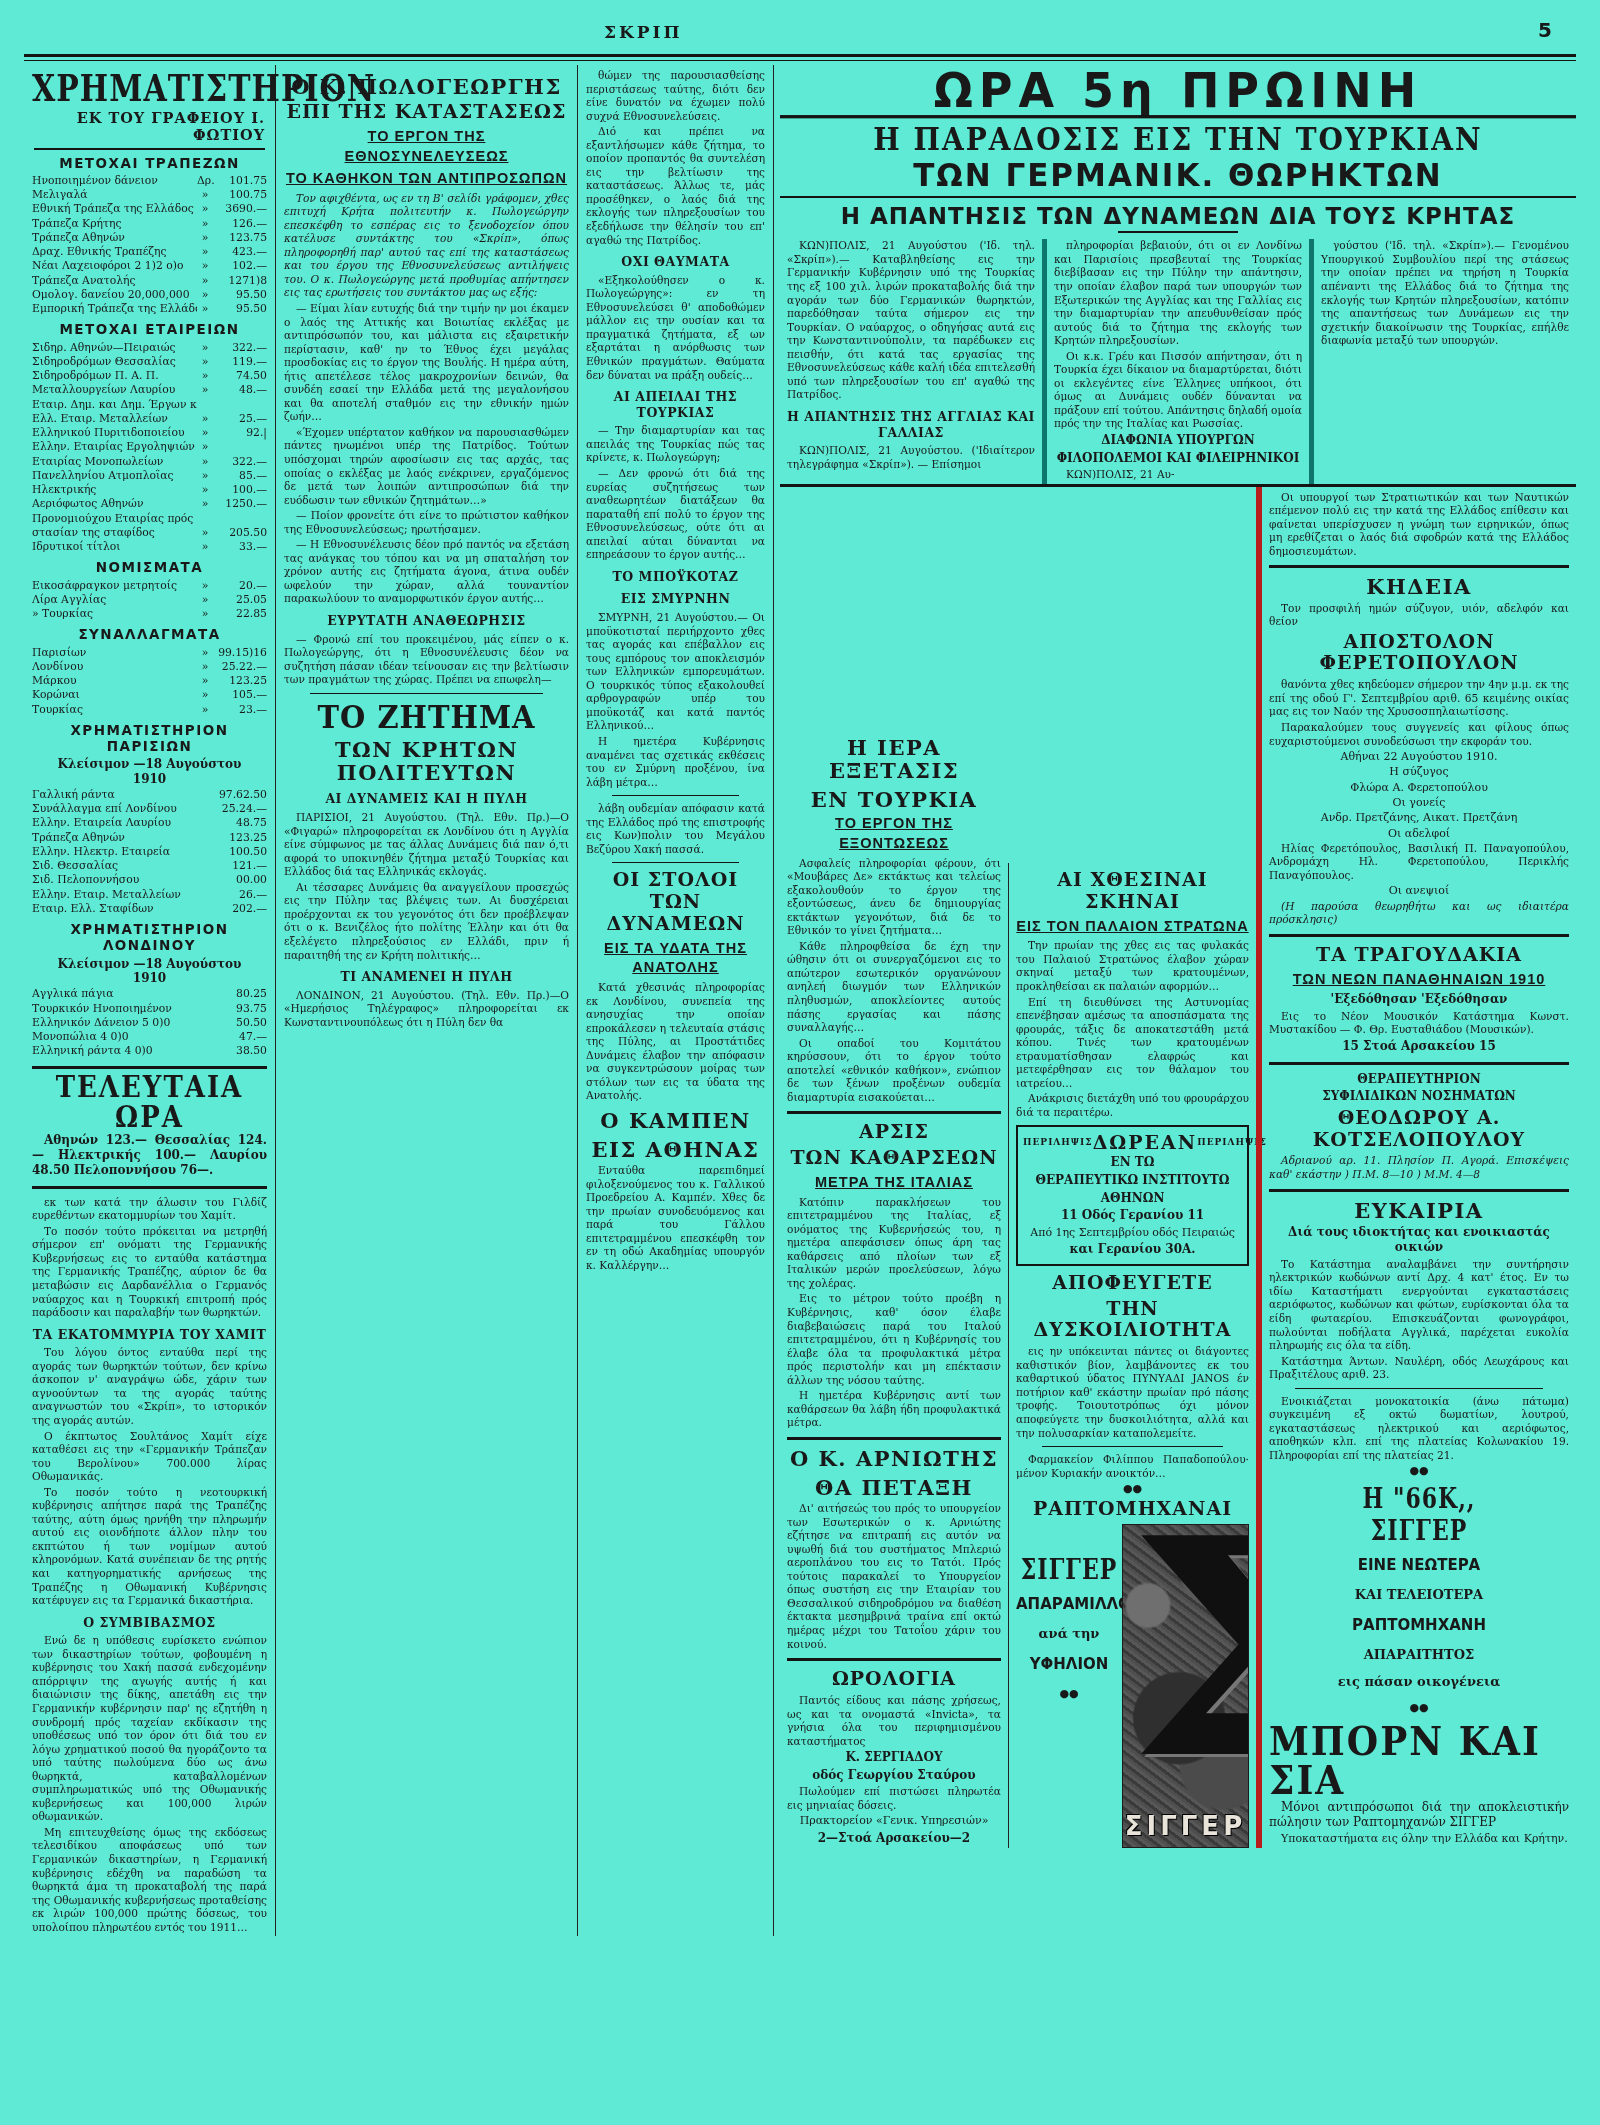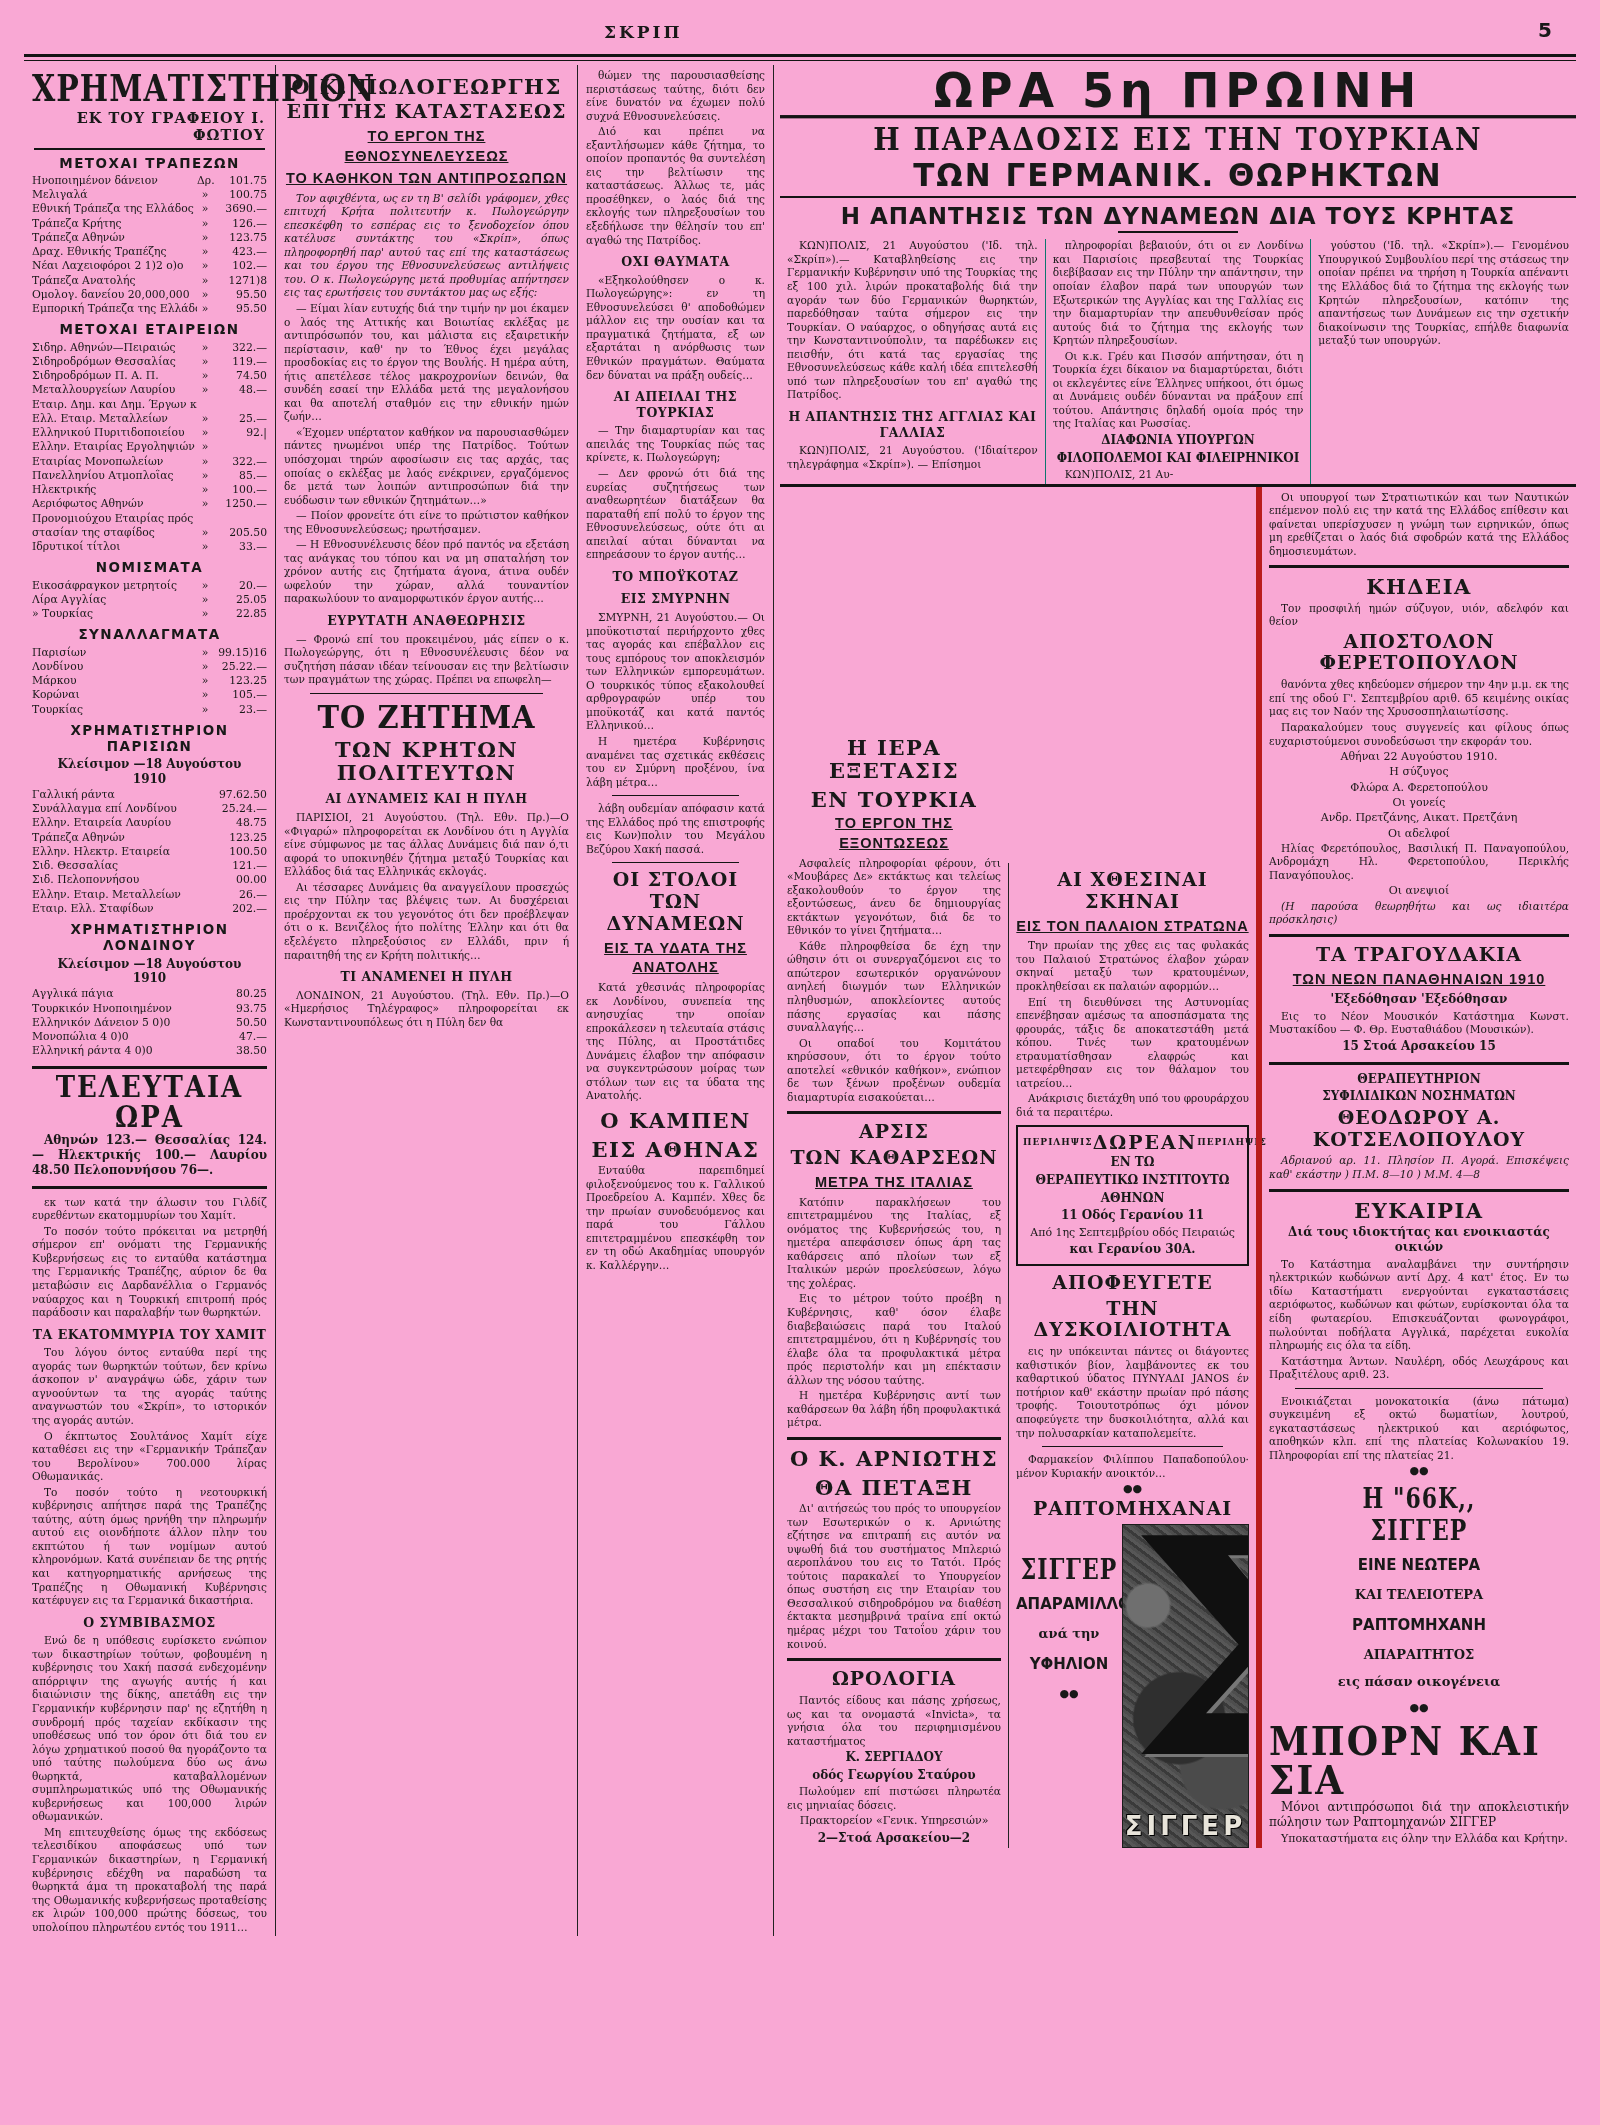--- a/index.html
+++ b/index.html
@@ -1,16 +1,16 @@
 <!DOCTYPE html>
 <html><head>
 <meta charset="utf-8">
 <style>
   html,body{margin:0;padding:0;background:#e8e4da;}
-  .page{position:relative;width:1600px;height:2125px;margin:0 auto;background:#f9a8d4;color:#191919;
+  .page{position:relative;width:1600px;height:2125px;margin:0 auto;background:#5eead4;color:#191919;
         overflow:hidden;box-sizing:border-box;padding:10px 24px 0;
         font-family:"DejaVu Serif",serif;}
   .masthead{position:relative;height:44px;}
   .mast-title{position:absolute;left:580px;top:12px;font:bold 17px "DejaVu Serif",serif;letter-spacing:3px;}
   .mast-page{position:absolute;right:24px;top:8px;font:bold 20px "DejaVu Sans",sans-serif;}
   .rule-double{border-top:3px solid #141414;border-bottom:1px solid #141414;height:3px;margin-bottom:4px;}
   .cols{display:flex;align-items:stretch;}
   .col{box-sizing:border-box;padding:4px 8px 0;}
   .col1{width:252px;border-right:1px solid #222;}
   .col2{width:302px;border-right:1px solid #222;}
@@ -41,21 +41,21 @@
   .rbar{height:3px;background:#141414;margin:7px 0;}
   
   .banner{border-bottom:3px solid #141414;}
   .banner-h1{font:800 46px/1 "DejaVu Sans",sans-serif;text-align:center;letter-spacing:6px;margin:2px 0 4px;transform:scaleY(1.05);}
   .banner-h2{font:900 28px/1.1 "DejaVu Serif",serif;text-align:center;letter-spacing:2px;border-top:3px solid #141414;padding-top:5px;transform:scaleY(1.1);}
   .banner-h3{font:800 31px/1.1 "DejaVu Sans",sans-serif;text-align:center;letter-spacing:2px;margin:2px 0 4px;}
   .banner-h4{font:800 23px/1.15 "DejaVu Sans",sans-serif;text-align:center;letter-spacing:1px;border-top:2px solid #141414;padding-top:5px;margin-bottom:2px;}
   .banner-h4u{width:120px;border-top:2px solid #141414;margin:2px auto 6px;}
   .banner-cols{display:flex;}
   .banner-cols>div{flex:1;padding:0 7px;}
-  .banner-cols>div+div{border-left:1px solid #0f766e;}
+  .banner-cols>div+div{border-left:5px solid #0f766e;}
   
   .rgrid{display:flex;align-items:flex-end;}
   .rcol{box-sizing:border-box;padding:4px 7px 0;}
   .rA{width:228px;}
   .rB{width:248px;border-left:1px solid #222;}
   .rC{flex:1;border-left:6px solid #b91c1c;}
   
   .adbox{border:2px solid #141414;padding:4px 5px;margin:6px 0;}
   .dorean-row{display:flex;align-items:center;justify-content:space-between;}
   .dorean-side{font:bold 9px "DejaVu Serif",serif;letter-spacing:1px;}

